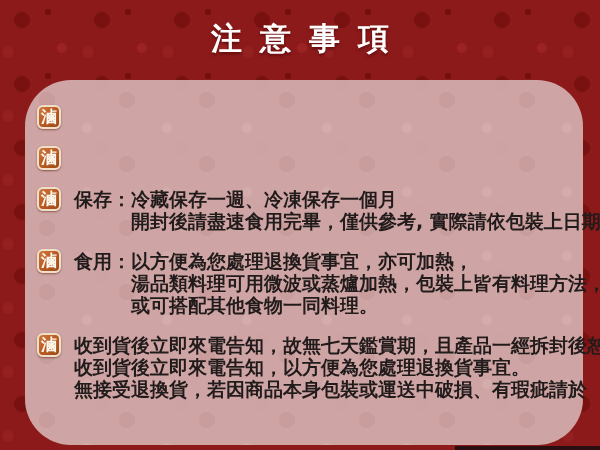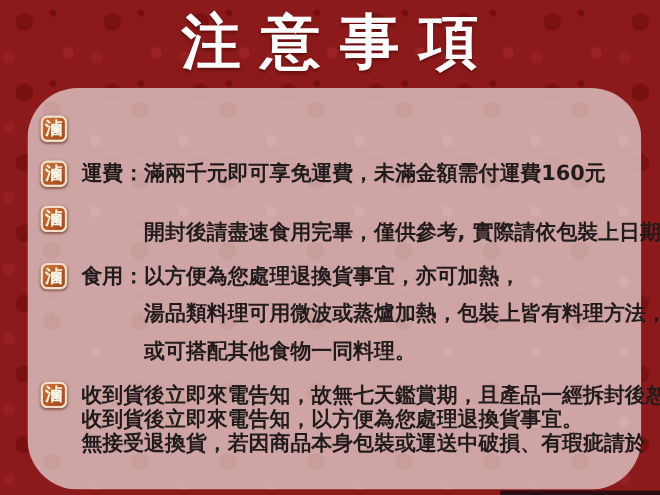--- a/index.html
+++ b/index.html
@@ -10,21 +10,21 @@
     background-image:
       radial-gradient(circle 14px at 22px 20px, #7a1111 55%, transparent 60%),
       radial-gradient(circle 9px  at 62px 48px, #9b2323 50%, transparent 58%),
       radial-gradient(circle 6px  at 48px 12px, #761010 50%, transparent 60%),
       radial-gradient(circle 11px at 8px 52px,  #942020 45%, transparent 55%);
     background-size:80px 64px;
   }
   .title{
     position:absolute;top:0;left:0;width:600px;height:77px;
     display:flex;align-items:center;justify-content:center;
-    color:#ffffff;font-size:54px;font-weight:bold;
+    color:#ffffff;font-size:31px;font-weight:bold;
     letter-spacing:18px;text-indent:18px;
     text-shadow:0 2px 3px rgba(60,0,0,0.55);
   }
   .panel{
     position:absolute;left:25px;top:80px;width:558px;height:365px;
     border-radius:46px;
     background-color:rgba(208,171,170,0.96);
     background-image:
       radial-gradient(circle 14px at 22px 20px, rgba(150,90,90,0.10) 55%, transparent 60%),
       radial-gradient(circle 9px  at 62px 48px, rgba(255,235,235,0.10) 50%, transparent 58%);
@@ -41,47 +41,45 @@
     border:2px solid #f0e0c9;
     box-shadow:0 1px 2px rgba(80,20,0,0.5);
     color:#fdf6ea;font-size:16px;font-weight:bold;
     display:flex;align-items:center;justify-content:center;
     box-sizing:border-box;line-height:1;
   }
   .content{margin-left:13px;color:#221b1b;font-size:19px;font-weight:700;line-height:22px;}
   .row{white-space:nowrap;}
   .label{color:#221b1b;}
   .cont{white-space:nowrap;}
-  .cont.ind{margin-left:57px;margin-top:12px;}
+  .cont.ind{margin-left:57px;}
   .bottom-strip{
     position:absolute;left:455px;bottom:0;width:145px;height:4px;
     background:#2a0e12;
   }
 </style>
 </head>
 <body>
 
 <div class="title">注意事項</div>
 
 <div class="panel">
 
   <div class="item">
     <span class="badge">滷</span>
   </div>
 
   <div class="item">
     <span class="badge">滷</span>
-    <div class="content">
-      <div class="row"><span class="label">運費：</span><span>滿兩千元即可享免運費，未滿金額需付運費160元</span></div>
-    </div>
   </div>
 
   <div class="item">
     <span class="badge">滷</span>
     <div class="content">
+      <div class="row"><span class="label">保存：</span><span>冷藏保存一週、冷凍保存一個月</span></div>
       <div class="cont ind">開封後請盡速食用完畢，僅供參考, 實際請依包裝上日期</div>
     </div>
   </div>
 
   <div class="item">
     <span class="badge">滷</span>
     <div class="content">
       <div class="row"><span class="label">食用：</span><span>以方便為您處理退換貨事宜，亦可加熱，</span></div>
       <div class="cont ind">湯品類料理可用微波或蒸爐加熱，包裝上皆有料理方法，</div>
       <div class="cont ind">或可搭配其他食物一同料理。</div>

